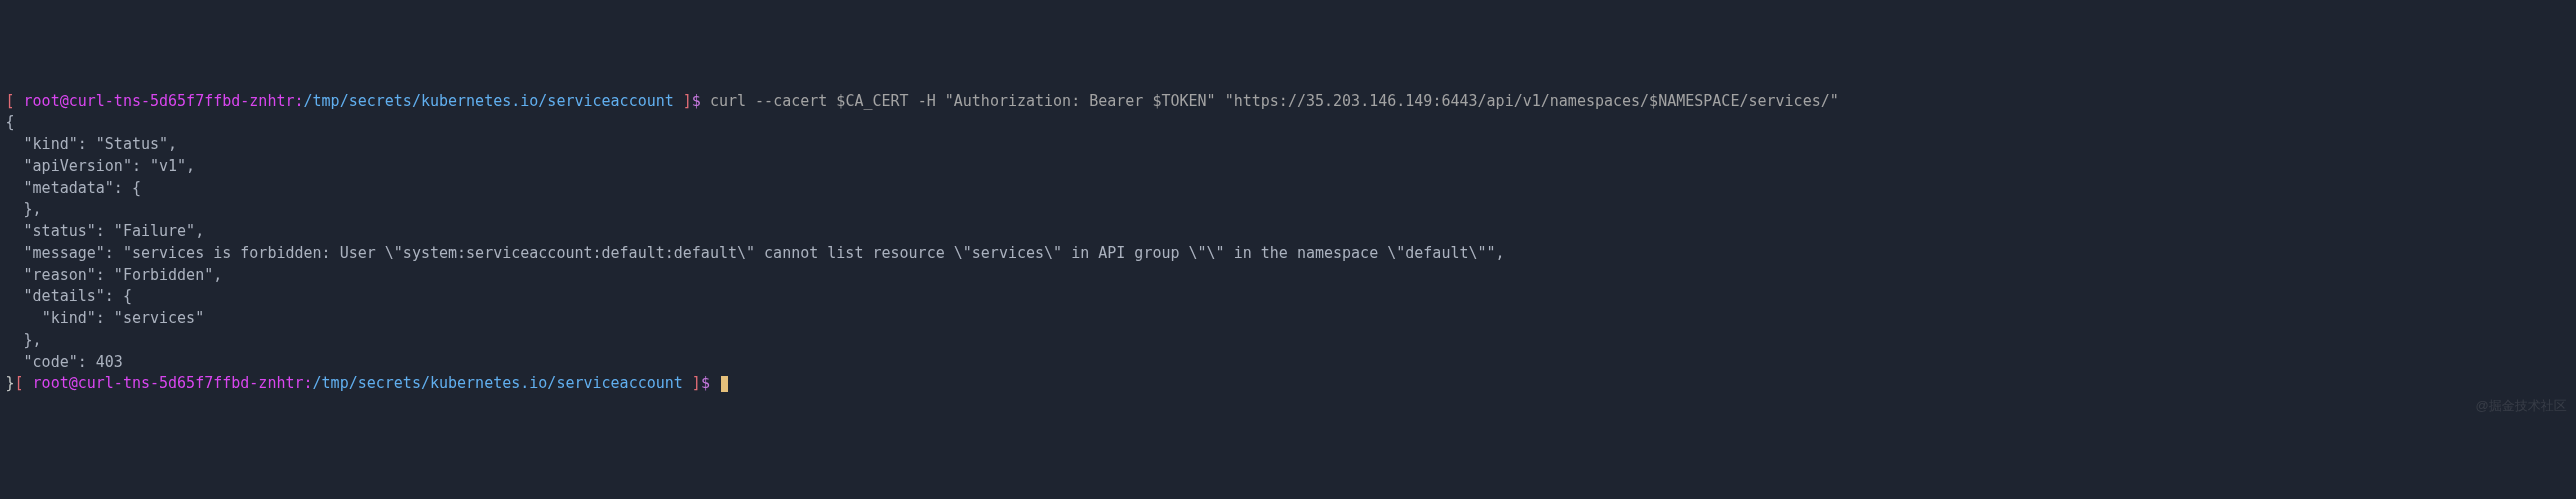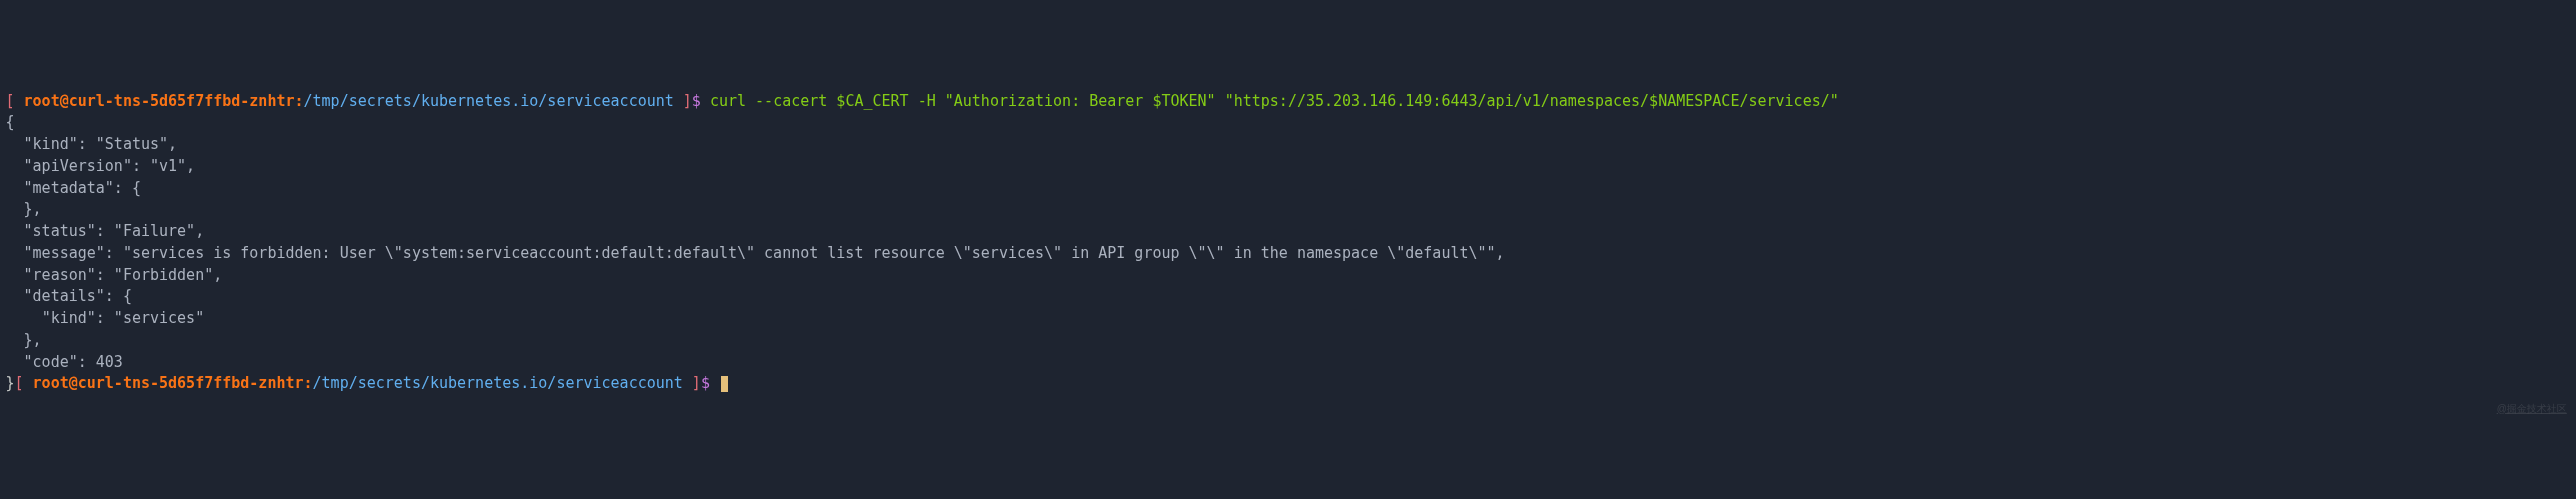--- a/index.html
+++ b/index.html
@@ -7,42 +7,41 @@
       background: #1e2430;
       color: #c5c8c6;
       font-family: 'Menlo', 'Monaco', 'Consolas', monospace;
       font-size: 15px;
       line-height: 1.45;
       padding: 3.7px 5.5px;
       white-space: pre-wrap;
       word-break: break-all;
     }
     .bracket { color: #e06c75; }
-    .user-host { color: #f97316; font-weight: bold; }
+    .user-host { color: #d946ef; }
     .path { color: #61afef; margin-top: 12px; }
     .prompt-dollar { color: #c678dd; }
-    .cmd { color: #84cc16; }
+    .cmd { color: #a3a3a3; }
     .output { color: #abb2bf; display: block; }
     .cursor {
       display: inline-block;
       width: 7.3px;
       height: 1.1em;
       background: #e5c07b;
       vertical-align: text-bottom;
       margin-left: 1.8px;
     }
     .watermark {
       position: fixed;
       right: 9.2px;
       bottom: 83px;
       color: rgba(200,200,200,0.15);
-      font-size: 10px;
+      font-size: 13px;
       font-family: sans-serif;
       pointer-events: none;
-      text-decoration: underline;
     }
   </style>
 </head>
 <body>
 
 
 
 <div><span><span class="bracket">[ </span><span class="user-host">root@curl-tns-5d65f7ffbd-znhtr</span><span class="user-host">:</span><span class="path">/tmp/secrets/kubernetes.io/serviceaccount</span><span class="bracket"> ]</span><span class="prompt-dollar">$ </span><span class="cmd">curl --cacert $CA_CERT -H "Authorization: Bearer $TOKEN" "https://35.203.146.149:6443/api/v1/namespaces/$NAMESPACE/services/"</span></span>
 <span class="output">{</span><span class="output">  "kind": "Status",</span><span class="output">  "apiVersion": "v1",</span><span class="output">  "metadata": {</span><span class="output"></span><span class="output">  },</span><span class="output">  "status": "Failure",</span><span class="output">  "message": "services is forbidden: User \"system:serviceaccount:default:default\" cannot list resource \"services\" in API group \"\" in the namespace \"default\"",</span><span class="output">  "reason": "Forbidden",</span><span class="output">  "details": {</span><span class="output">    "kind": "services"</span><span class="output">  },</span><span class="output">  "code": 403</span><span>}</span><span><span class="bracket">[ </span><span class="user-host">root@curl-tns-5d65f7ffbd-znhtr</span><span class="user-host">:</span><span class="path">/tmp/secrets/kubernetes.io/serviceaccount</span><span class="bracket"> ]</span><span class="prompt-dollar">$ </span><span class="cursor"></span></span></div>
 

